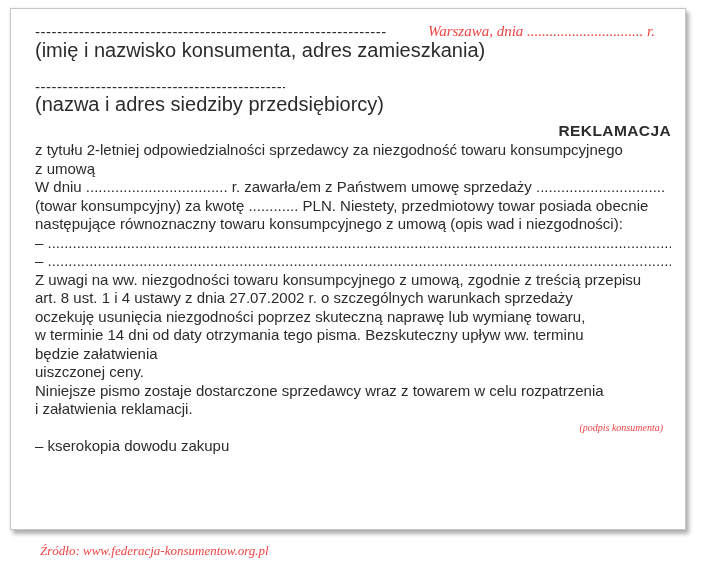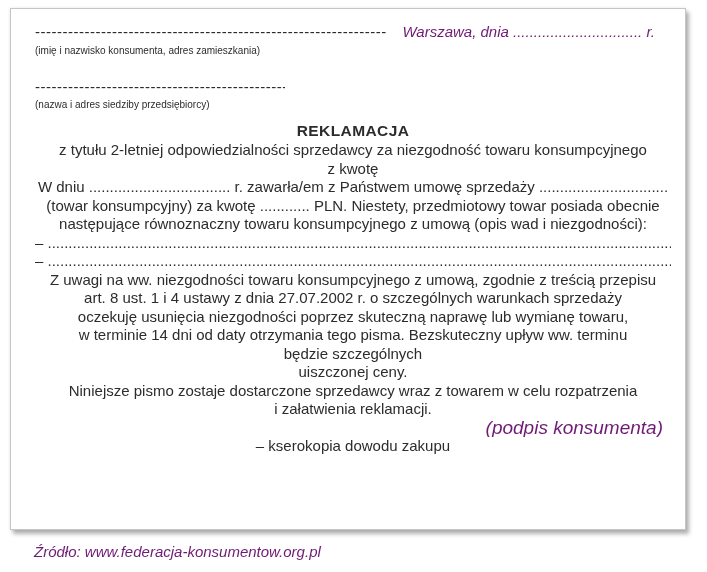--- a/index.html
+++ b/index.html
@@ -39,64 +39,63 @@
   .placeholder-line {
     font-size: 15px;
     letter-spacing: 0.5px;
     white-space: nowrap;
     overflow: hidden;
     color: #2c2c2c;
   }
   .sender-line { width: 352px; }
   .recipient-line { width: 250px; margin-top: 18px; }
   .serif-italic {
-    font-family: Liberation Sans, sans-serif;
+    font-family: Liberation Serif, serif;
     font-style: italic;
-    color: #701a75;
+    color: #ef4444;
   }
   .city-date {
     font-size: 15px;
     white-space: nowrap;
     margin-right: 16px;
   }
   .field-label {
-    font-size: 10px;
+    font-size: 20px;
     height: 19px;
     line-height: 19px;
     white-space: nowrap;
   }
   .title {
     margin-top: 6px;
     height: 21px;
     line-height: 21px;
-    text-align: center;
+    text-align: right;
     font-weight: bold;
     font-size: 15.5px;
     letter-spacing: 0.4px;
   }
   .bl {
     font-size: 15px;
     line-height: 18.5px;
     height: 18.5px;
     white-space: nowrap;
     overflow: hidden;
-    text-align: center;
   }
   .right {
     text-align: right;
     padding-right: 8px;
   }
   .signature {
-    font-size: 19px;
+    font-size: 10px;
   }
   .source-note {
     position: absolute;
-    left: 34px;
+    left: 40px;
     top: 543px;
-    font-size: 15px;
+    font-size: 13px;
     white-space: nowrap;
   }
 </style>
 </head>
 <body>
 
 <div class="stage">
 
   <div class="page">
 
@@ -107,31 +106,31 @@
 
     <div class="field-label">(imię i nazwisko konsumenta, adres zamieszkania)</div>
 
     <div class="placeholder-line recipient-line">------------------------------------------------------------</div>
 
     <div class="field-label">(nazwa i adres siedziby przedsiębiorcy)</div>
 
     <div class="title">REKLAMACJA</div>
 
     <div class="bl">z tytułu 2-letniej odpowiedzialności sprzedawcy za niezgodność towaru konsumpcyjnego</div>
-    <div class="bl">z kwotę</div>
+    <div class="bl">z umową</div>
     <div class="bl">W dniu .................................. r. zawarła/em z Państwem umowę sprzedaży ...............................</div>
     <div class="bl">(towar konsumpcyjny) za kwotę ............ PLN. Niestety, przedmiotowy towar posiada obecnie</div>
     <div class="bl">następujące równoznaczny towaru konsumpcyjnego z umową (opis wad i niezgodności):</div>
     <div class="bl">– ..........................................................................................................................................................................................</div>
     <div class="bl">– ..........................................................................................................................................................................................</div>
     <div class="bl">Z uwagi na ww. niezgodności towaru konsumpcyjnego z umową, zgodnie z treścią przepisu</div>
     <div class="bl">art. 8 ust. 1 i 4 ustawy z dnia 27.07.2002 r. o szczególnych warunkach sprzedaży</div>
     <div class="bl">oczekuję usunięcia niezgodności poprzez skuteczną naprawę lub wymianę towaru,</div>
     <div class="bl">w terminie 14 dni od daty otrzymania tego pisma. Bezskuteczny upływ ww. terminu</div>
-    <div class="bl">będzie szczególnych</div>
+    <div class="bl">będzie załatwienia</div>
     <div class="bl">uiszczonej ceny.</div>
     <div class="bl">Niniejsze pismo zostaje dostarczone sprzedawcy wraz z towarem w celu rozpatrzenia</div>
     <div class="bl">i załatwienia reklamacji.</div>
 
 
     <div class="bl right serif-italic signature">(podpis konsumenta)</div>
 
 
     <div class="bl">– kserokopia dowodu zakupu</div>
 

